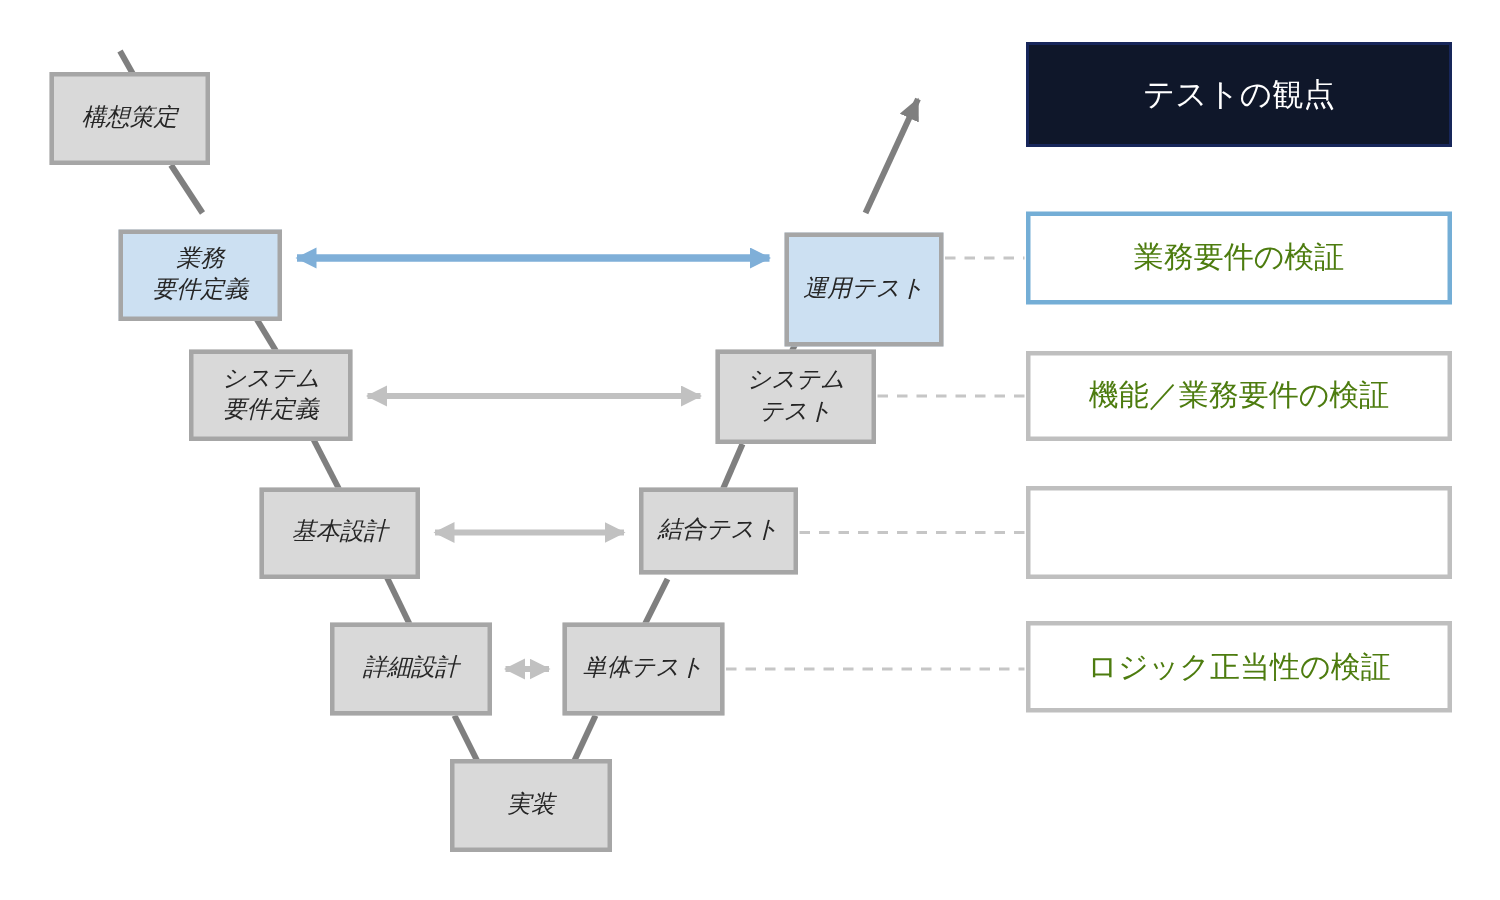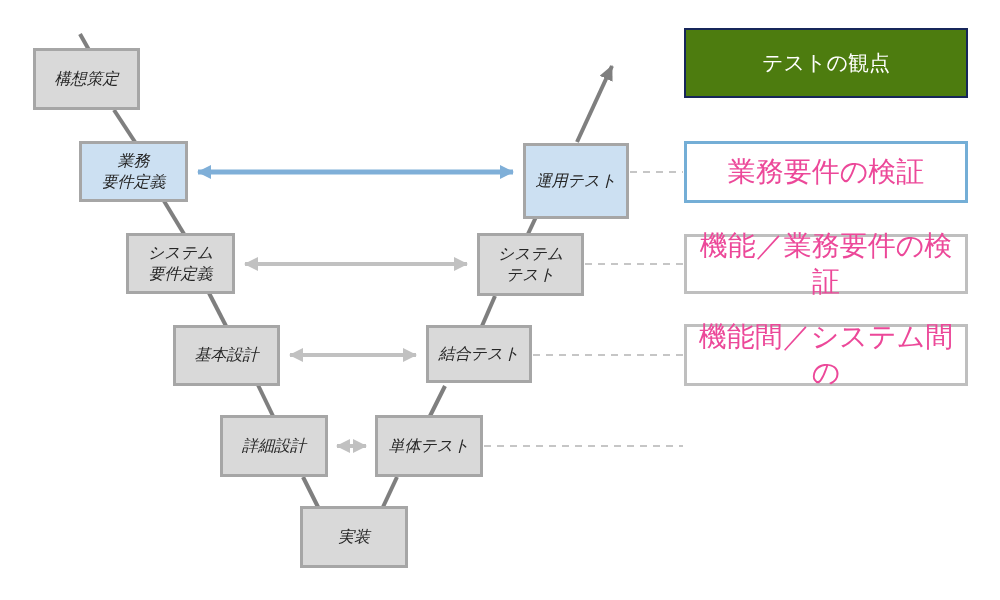--- a/index.html
+++ b/index.html
@@ -31,45 +31,46 @@
     justify-content: center;
     text-align: left;
     color: #262626;
     font-size: 16px;
     line-height: 1.3;
     z-index: 2;
     font-style: italic;
   }
   .node-blue {
     background: #cce0f2;
+    margin-top: 12px;
   }
   .panel-header {
     position: absolute;
     box-sizing: border-box;
-    background: #4d7c0f;
+    background: #0f172a;
     border: 2px solid #17265a;
     display: flex;
     align-items: center;
     justify-content: center;
     color: #ffffff;
     font-size: 21px;
     z-index: 2;
   }
   .panel-item {
     position: absolute;
     box-sizing: border-box;
     background: #ffffff;
     border: 3px solid #bfbfbf;
     display: flex;
     flex-direction: column;
     align-items: center;
     justify-content: center;
     text-align: center;
-    color: #ec4899;
-    font-size: 28px;
+    color: #4d7c0f;
+    font-size: 20px;
     line-height: 1.3;
     z-index: 2;
   }
   .panel-item-blue {
     border-color: #74aed6;
   }
 </style>
 </head>
 <body>
 
@@ -160,17 +161,19 @@
 
   <div class="panel-item panel-item-blue" style="left:684px;top:141px;width:284px;height:62px">
     <div>業務要件の検証</div>
   </div>
 
   <div class="panel-item" style="left:684px;top:234px;width:284px;height:60px">
     <div>機能／業務要件の検証</div>
   </div>
 
   <div class="panel-item" style="left:684px;top:324px;width:284px;height:62px">
-    <div>機能間／システム間の</div>
   </div>
 
+  <div class="panel-item" style="left:684px;top:414px;width:284px;height:61px">
+    <div>ロジック正当性の検証</div>
+  </div>
 
 </div>
 
 </body></html>

